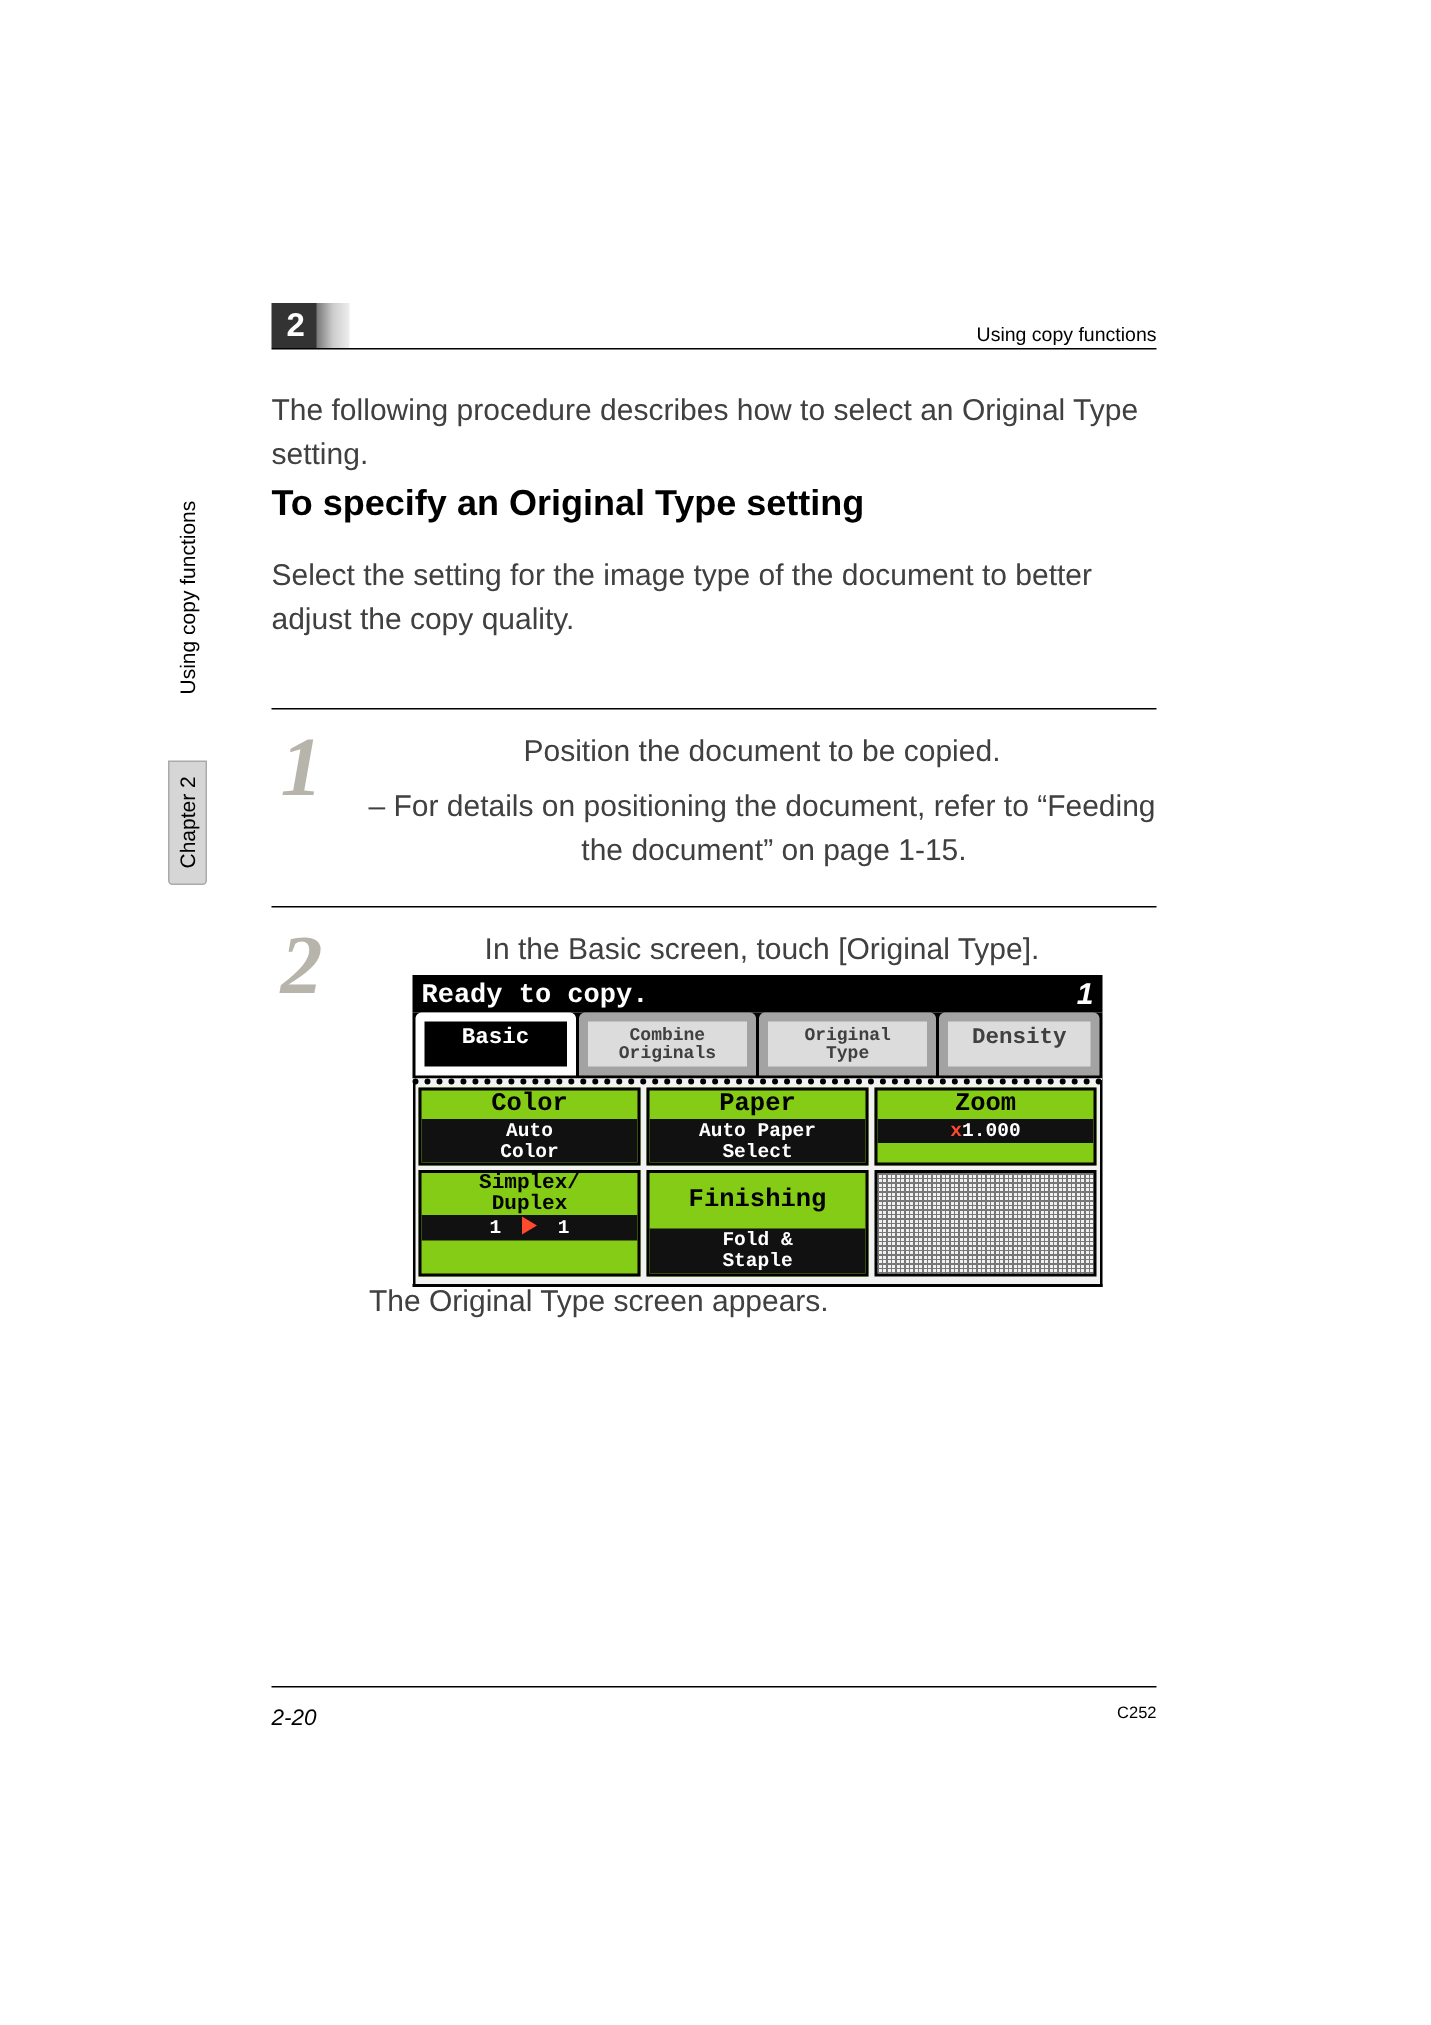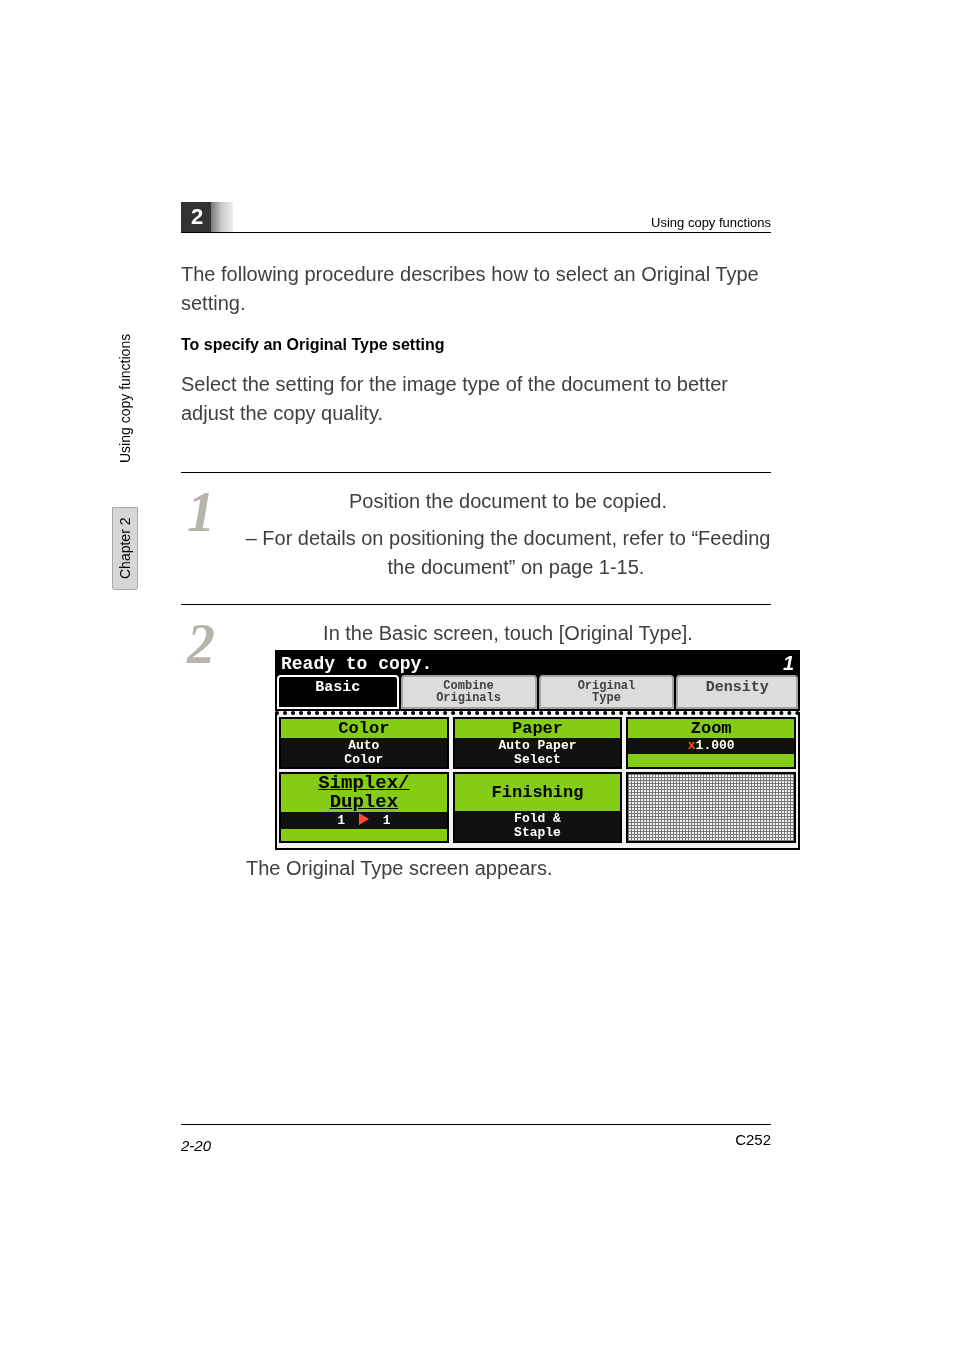--- a/index.html
+++ b/index.html
@@ -73,22 +73,22 @@
   }
   .intro{
     position:absolute;
     left:181px;
     top:260px;
     width:590px;
   }
   .heading{
     position:absolute;
     left:181px;
-    top:336px;
-    font-size:16px;
+    top:322px;
+    font-size:24px;
     font-weight:bold;
     width:590px;
   }
   .para2{
     position:absolute;
     left:181px;
     top:370px;
     width:590px;
   }
   .steps{
@@ -123,21 +123,21 @@
   }
   .sub{
     margin-top:8px;
     padding-left:16px;
     text-indent:-16px;
   }
   .figure{
     position:absolute;
     left:275px;
     top:650px;
-    width:525px;
+    width:460px;
     background:#fff;
   }
   .fig-top{
     background:#000;
     color:#fff;
     font-family:"Courier New",monospace;
     font-weight:bold;
     font-size:18px;
     padding:2px 6px 0 6px;
     display:flex;
@@ -157,21 +157,21 @@
     gap:2px;
   }
   .tab{
     font-family:"Courier New",monospace;
     font-weight:bold;
     font-size:15px;
     line-height:1;
     text-align:center;
     padding:3px 4px;
     border-radius:4px 4px 0 0;
-    border:2px solid #a3a3a3;
+    border:6px solid #a3a3a3;
   }
   .tab.sel{background:#000;color:#fff;border-color:#fff;}
   .tab.un{background:#dcdcdc;color:#404040;}
   .tab .sm{display:block;font-size:12px;font-weight:bold;}
   .t1{flex:1.15;}
   .t2{flex:1.3;}
   .t3{flex:1.3;}
   .t4{flex:1.15;}
   .panel{
     border:2px solid #000;
@@ -195,21 +195,21 @@
   .pcell.hashed{
     background:
       repeating-linear-gradient(0deg,#777 0 1px,transparent 1px 3px),
       repeating-linear-gradient(90deg,#777 0 1px,transparent 1px 3px);
   }
   .pcell .hd{
     font-weight:bold;
     font-size:17px;
     padding:0 2px;
   }
-  .pcell .hd.sm{font-size:19px;line-height:1;text-decoration:underline;}
+  .pcell .hd.sm{font-size:14px;line-height:1;}
   .pcell .val{
     background:#111;
     color:#fff;
     font-size:13px;
     font-weight:bold;
     padding:1px 2px;
     line-height:1.05;
   }
   .arrow{
     display:inline-block;
@@ -239,21 +239,21 @@
     position:absolute;
     left:181px;
     bottom:196px;
     font-size:15px;
     font-style:italic;
   }
   .footer-right{
     position:absolute;
     right:183px;
     bottom:202px;
-    font-size:15px;
+    font-size:11px;
     text-align:right;
   }
 </style>
 </head>
 <body>
 
 <div class="sidebar">
   <span class="chtab">Chapter 2</span>
   <span class="sidelabel">Using copy functions</span>
 </div>

